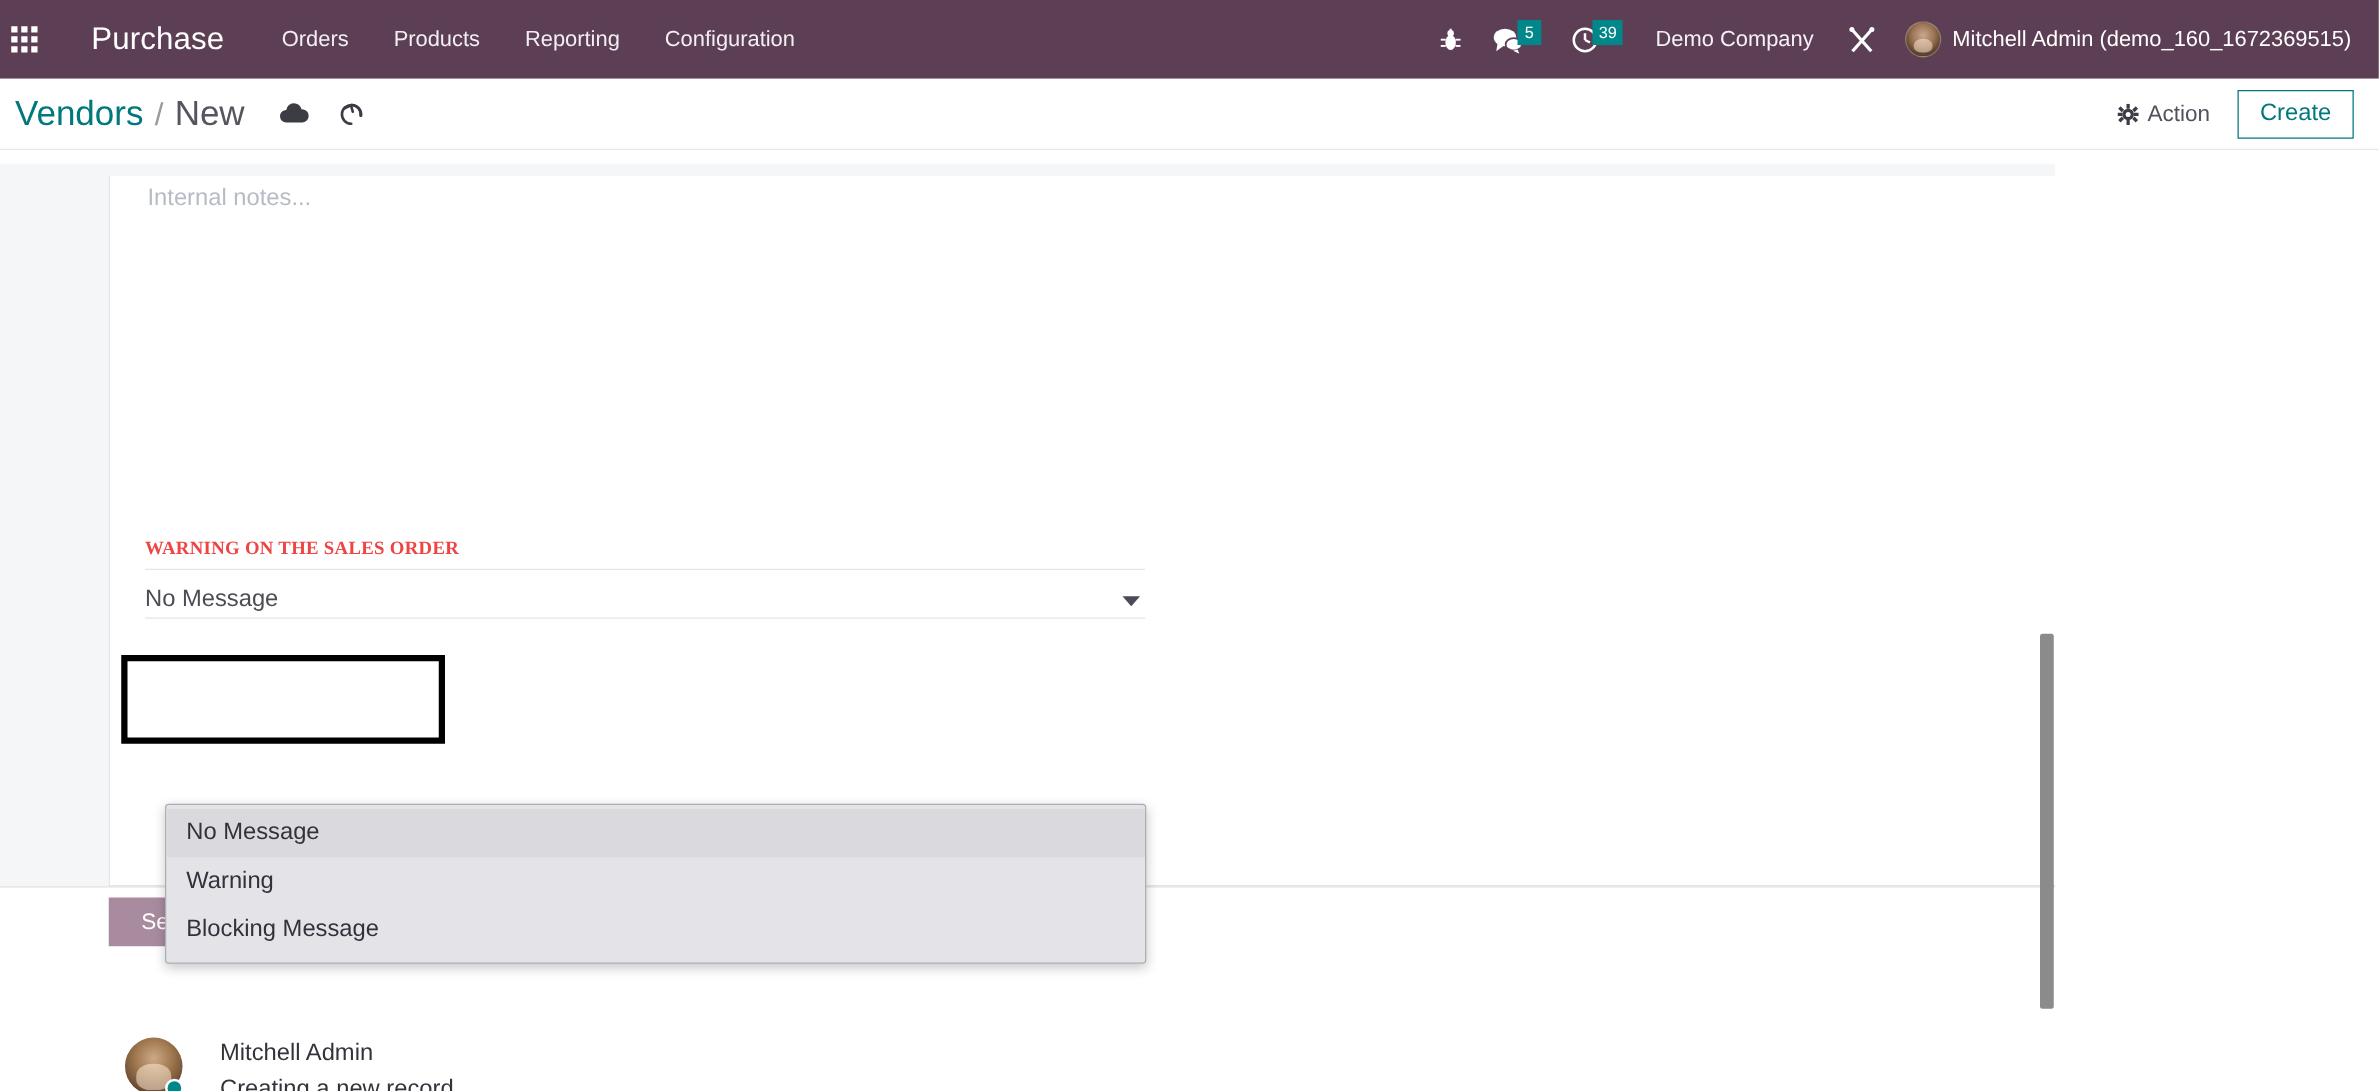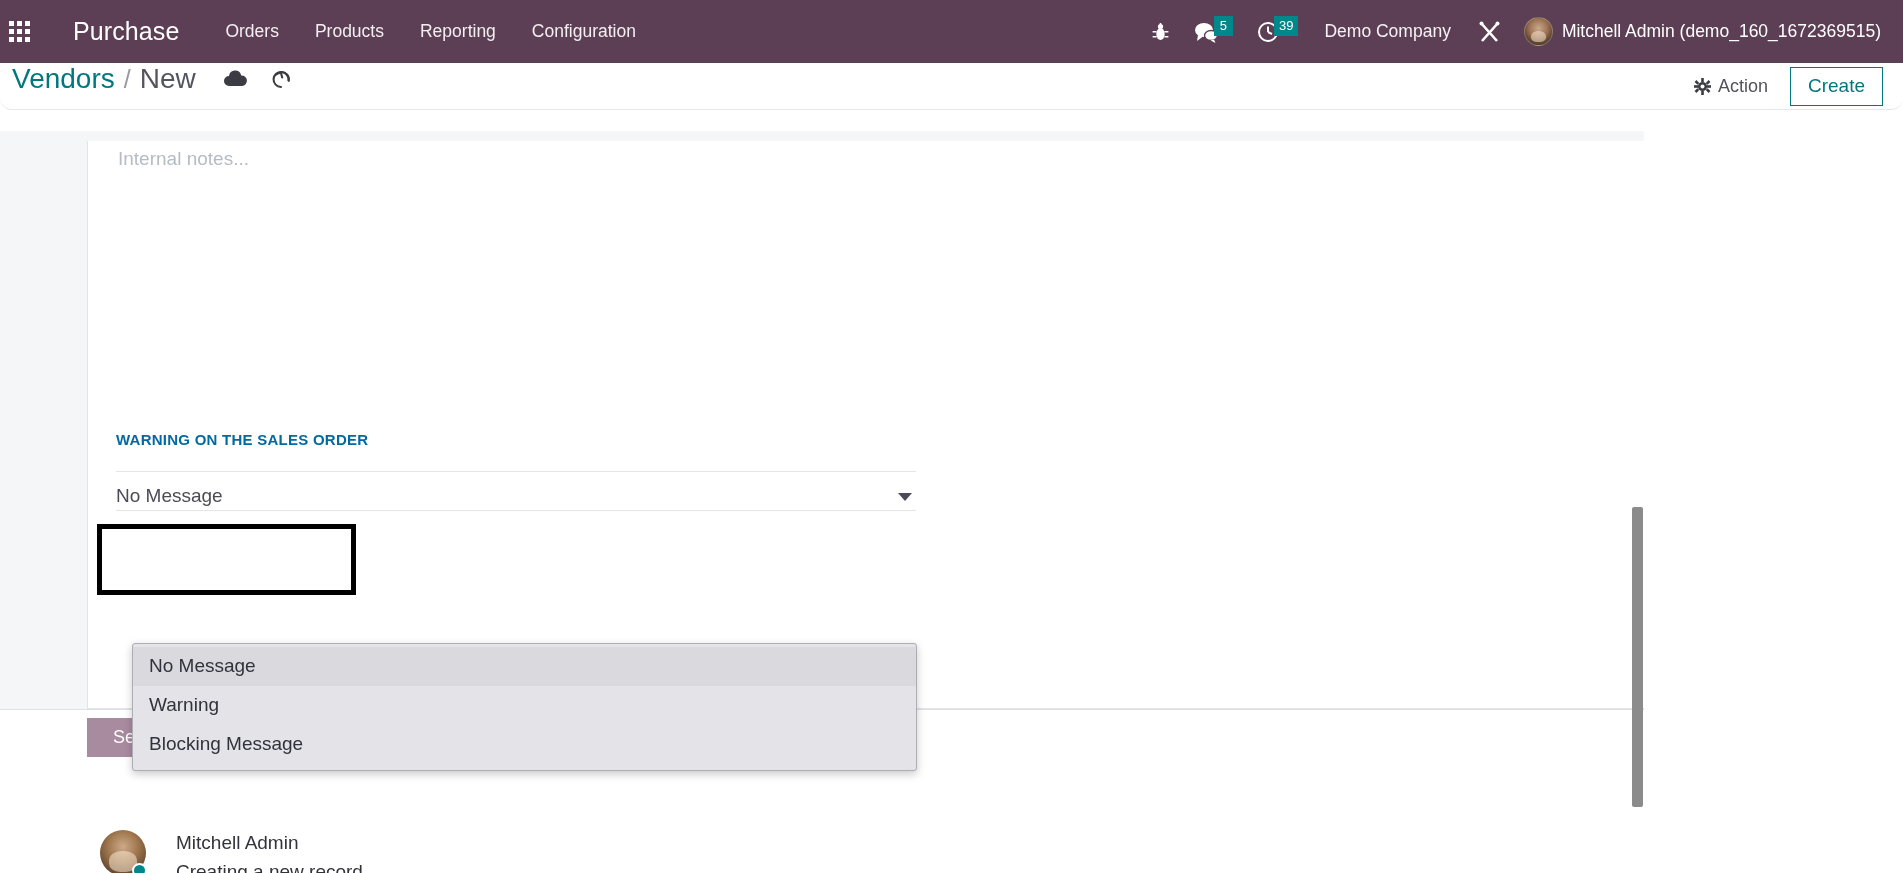--- a/index.html
+++ b/index.html
@@ -77,26 +77,25 @@
   }
   .avatar-sm::after {
     content:""; position:absolute; left:22%; top:48%;
     width:56%; height:42%; border-radius:46% 46% 40% 40%;
     background: rgba(255,236,215,.5);
   }
 
   
   .control-panel {
     position: absolute; top: 63px; left: 0;
-    width: 1903px; height: 47px;
+    width: 1903px; height: 57px;
     background: #ffffff;
     border-bottom: 1px solid #e7e7e9;
-    display: flex; 
+    display: flex; align-items: center;
     padding: 0 20px 0 12px;
-    border-radius: 12px;
   }
   .breadcrumb { display: flex; align-items: baseline; gap: 9px; }
   .bc-parent {
     font-size: 28px; color: #00787e; cursor: pointer; font-weight: 400;
   }
   .bc-sep { font-size: 25px; color: #9a9a9e; }
   .bc-current { font-size: 28px; color: #555560; font-weight: 400; }
   .bc-actions { display: flex; align-items: center; gap: 22px; margin-left: 18px; }
   .bc-icon { cursor: pointer; color: #3c3c44; display: flex; align-items: center; }
 
@@ -135,25 +134,26 @@
   }
 
   
   .field-group {
     position: absolute;
     left: 28px; top: 290px;
     width: 800px;
   }
   .field-label {
     font-size: 15px; font-weight: bold;
-    color: #0369a1; letter-spacing: .25px;
+    color: #ef4444; letter-spacing: .25px;
     text-transform: uppercase;
-    padding-bottom: 23px;
+    padding-bottom: 7px;
     border-bottom: 1px solid #e5e5e7;
     display: block;
+    font-family: Liberation Serif, serif;
   }
   .field-value-row {
     position: relative;
     margin-top: 13px;
     border-bottom: 1px solid #e5e5e7;
     padding-bottom: 3px;
   }
   .field-value {
     font-size: 19px; color: #4c4c55;
     cursor: pointer;

